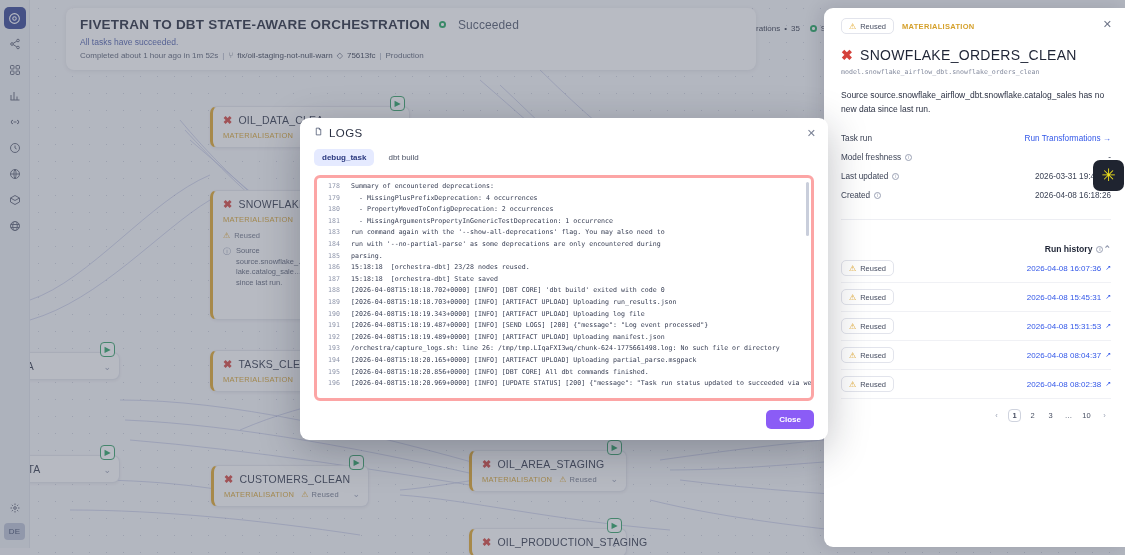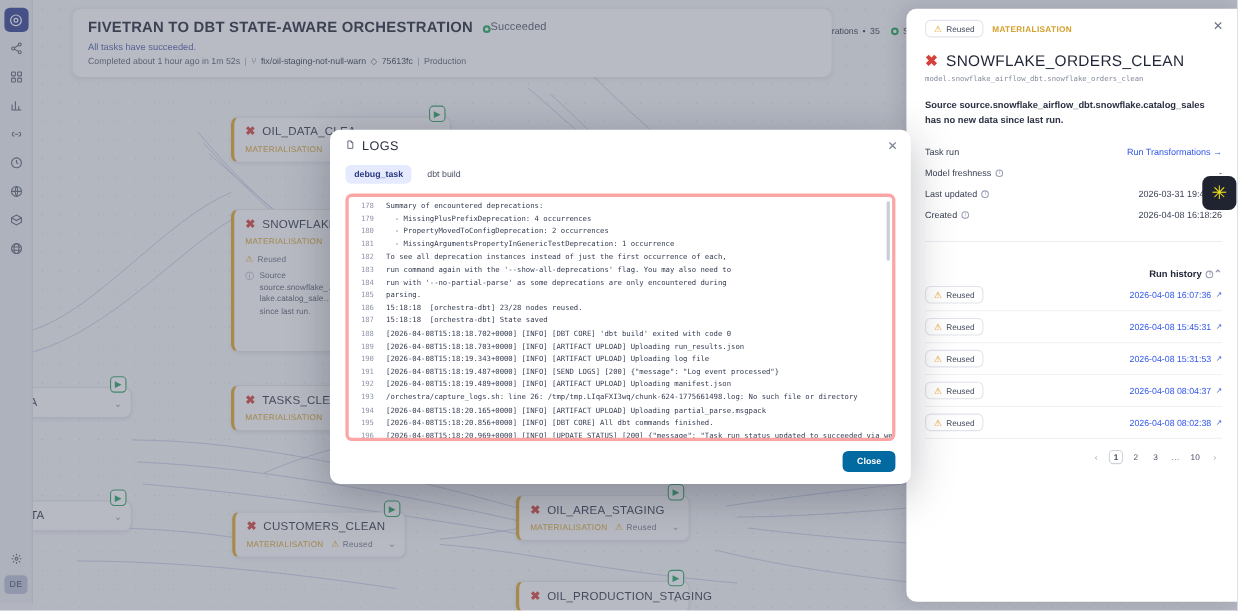--- a/index.html
+++ b/index.html
@@ -49,22 +49,22 @@
     background: #ffffff; border-radius: 8px;
     padding: 9px 14px 10px 14px;
     box-shadow: 0 1px 4px rgba(30,35,60,.10);
     z-index: 3; min-width: 690px;
   }
   .hdr-row1 { display: flex; align-items: center; gap: 9px; }
   .hdr-title {
     font-size: 13.5px; font-weight: 700; color: #1c2133; letter-spacing: .2px;
   }
   .pill {
-    display: inline-flex; align-items: flex-end; gap: 0;
-    font-size: 10px; color: #4c5468; letter-spacing: .1px;
+    display: inline-flex; align-items: center; gap: 12px;
+    font-size: 12px; color: #4c5468; letter-spacing: .1px;
   }
   .dot { width: 7px; height: 7px; border-radius: 50%; background: #1aa55a;
          display:inline-flex; align-items:center; justify-content:center;}
   .dot::after{content:"";width:2.5px;height:2.5px;border-radius:50%;background:#fff;}
   .hdr-sub {
     margin-top: 5px; font-size: 8.5px; color: #4a5ba8;
   }
   .hdr-meta { margin-top: 4px; font-size: 8px; color: #555c70; display:flex; gap:4px; align-items:center; flex-wrap:wrap;}
   .hdr-meta .sep { color: #9aa1b4; }
   .hdr-meta .branch { color:#333a4d; }
@@ -136,21 +136,21 @@
   .log-body { font-family:"DejaVu Sans Mono", monospace; font-size:6.6px; line-height:11.6px; padding-top:3px; }
   .log-line { display:flex; }
   .ln { width:34px; text-align:right; padding-right:11px; color:#8f96ab; flex:none; }
   .lt { color:#353c52; white-space:pre; }
   .log-scroll {
     position:absolute; right:2px; top:4px; width:3px; height:54px;
     background:#c9cedb; border-radius:2px;
   }
   .modal-ft { padding:9px 14px 11px 14px; display:flex; justify-content:flex-end; }
   .btn-primary {
-    background:#0369a1; color:#fff; font-size:8px; font-weight:700;
+    background:#8b5cf6; color:#fff; font-size:8px; font-weight:700;
     padding:5px 13px; border-radius:5px; border:none;
   }
 
   
   .panel {
     position:absolute; right:0; top:8px; width:301px; height:539px;
     background:#ffffff; border-radius:9px 0 0 9px; z-index:25;
     box-shadow:-3px 0 18px rgba(20,24,40,.14);
     padding:10px 14px 0 17px; overflow:hidden;
   }
@@ -159,21 +159,21 @@
     display:inline-flex; align-items:center; gap:4px;
     border:1px solid #e2e4ec; border-radius:5px; padding:2.5px 7px;
     font-size:7.5px; color:#474e62; background:#fff;
   }
   .badge-mat { font-size:7.5px; color:#d5a02b; font-weight:700; letter-spacing:.3px; }
   .panel-close { position:absolute; right:13px; top:11px; font-size:11px; color:#6e7588; line-height:1;}
   .panel-h1 { margin-top:13px; display:flex; align-items:center; gap:7px;
               font-size:14px; color:#1f2536; letter-spacing:.3px; }
   .panel-h1 .xmark { font-size:14px; }
   .panel-fqn { margin-top:5px; font-family:"DejaVu Sans Mono", monospace; font-size:6.6px; color:#848b9e; }
-  .panel-desc { margin-top:13px; font-size:8.5px; color:#2b3143; font-weight:700; line-height:1.6; }
+  .panel-desc { margin-top:13px; font-size:8.5px; color:#2b3143; font-weight:400; line-height:1.6; }
   .kv { display:flex; justify-content:space-between; align-items:center;
         font-size:8.2px; color:#3b4255; padding:5px 0; }
   .kv .k { display:flex; align-items:center; gap:4px; }
   .kv .v { color:#3b4255; }
   .info { width:7px;height:7px;border:1px solid #9aa1b4;border-radius:50%;
           display:inline-flex;align-items:center;justify-content:center;
           font-size:5px;color:#9aa1b4;line-height:1; flex:none;}
   .link-blue { color:#3257e8; font-size:8.2px; }
   .panel-sec {
     margin-top:14px; display:flex; justify-content:flex-end; align-items:center;
@@ -470,24 +470,20 @@
           </div>
           <div class="log-line">
             <span class="ln">180</span>
             <span class="lt">  - PropertyMovedToConfigDeprecation: 2 occurrences</span>
           </div>
           <div class="log-line">
             <span class="ln">181</span>
             <span class="lt">  - MissingArgumentsPropertyInGenericTestDeprecation: 1 occurrence</span>
           </div>
           <div class="log-line">
-            <span class="ln">182</span>
-            <span class="lt">To see all deprecation instances instead of just the first occurrence of each,</span>
-          </div>
-          <div class="log-line">
             <span class="ln">183</span>
             <span class="lt">run command again with the '--show-all-deprecations' flag. You may also need to</span>
           </div>
           <div class="log-line">
             <span class="ln">184</span>
             <span class="lt">run with '--no-partial-parse' as some deprecations are only encountered during</span>
           </div>
           <div class="log-line">
             <span class="ln">185</span>
             <span class="lt">parsing.</span>

